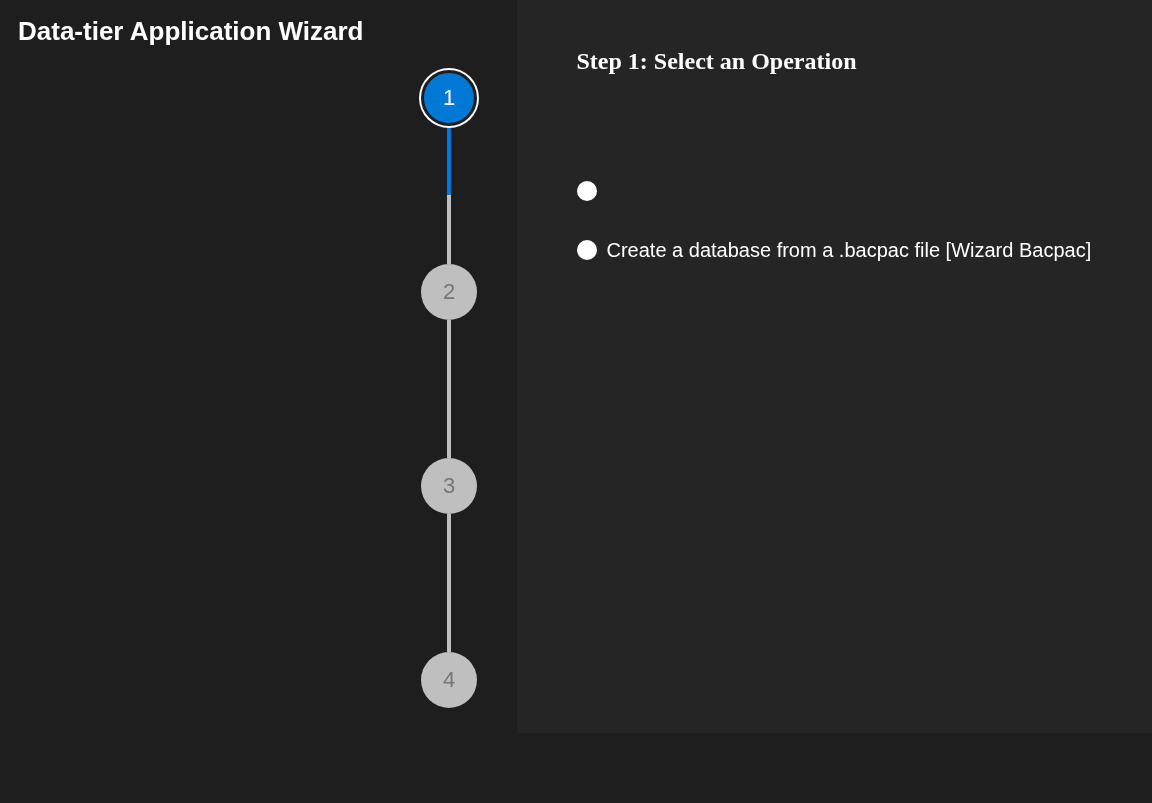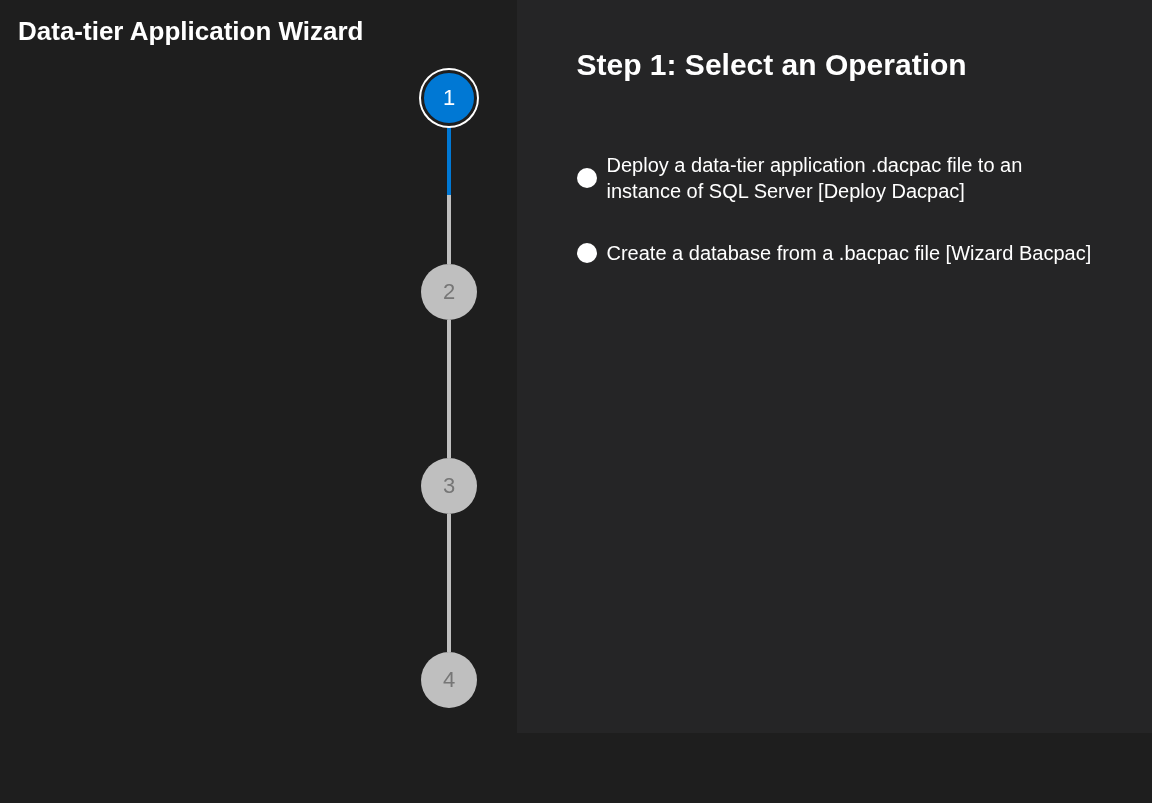--- a/index.html
+++ b/index.html
@@ -80,24 +80,25 @@
     }
     .step-connector.inactive {
       background-color: #bfbfbf;
     }
     .content-panel {
       flex: 1;
       background-color: #252526;
       padding: 48px 60px 40px 60px;
     }
     .step-heading {
-      font-size: 30px;
+      font-size: 24px;
       font-weight: 700;
       color: #ffffff;
-      margin-bottom: 70px;
+      margin-bottom: 106px;
+      font-family: Liberation Serif, serif;
     }
     .options-list {
       display: flex;
       flex-direction: column;
       gap: 36px;
     }
     .radio-option {
       display: flex;
       align-items: center;
       gap: 10px;
@@ -167,21 +168,20 @@
         <div class="step-node inactive">
           <span>4</span>
         </div>
       </div>
     </div>
     <div class="content-panel">
       <h2 class="step-heading">Step 1: Select an Operation</h2>
       <div class="options-list">
         <div class="radio-option">
           <span class="radio-button"></span>
-          <span class="radio-label">Deploy a data-tier application .dacpac file to an instance of SQL Server [Deploy Dacpac]</span>
         </div>
         <div class="radio-option">
           <span class="radio-button"></span>
           <span class="radio-label">Create a database from a .bacpac file [Wizard Bacpac]</span>
         </div>
       </div>
     </div>
   </div>
 </div>
 

